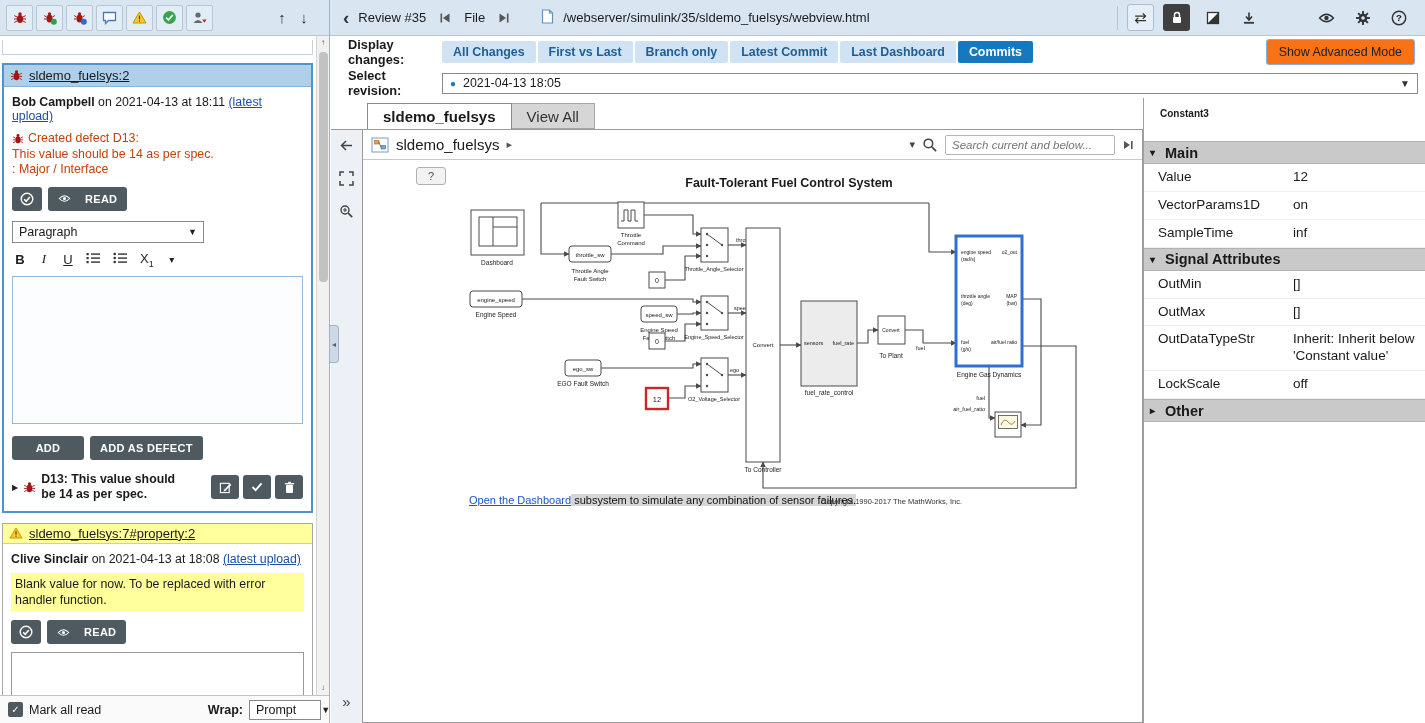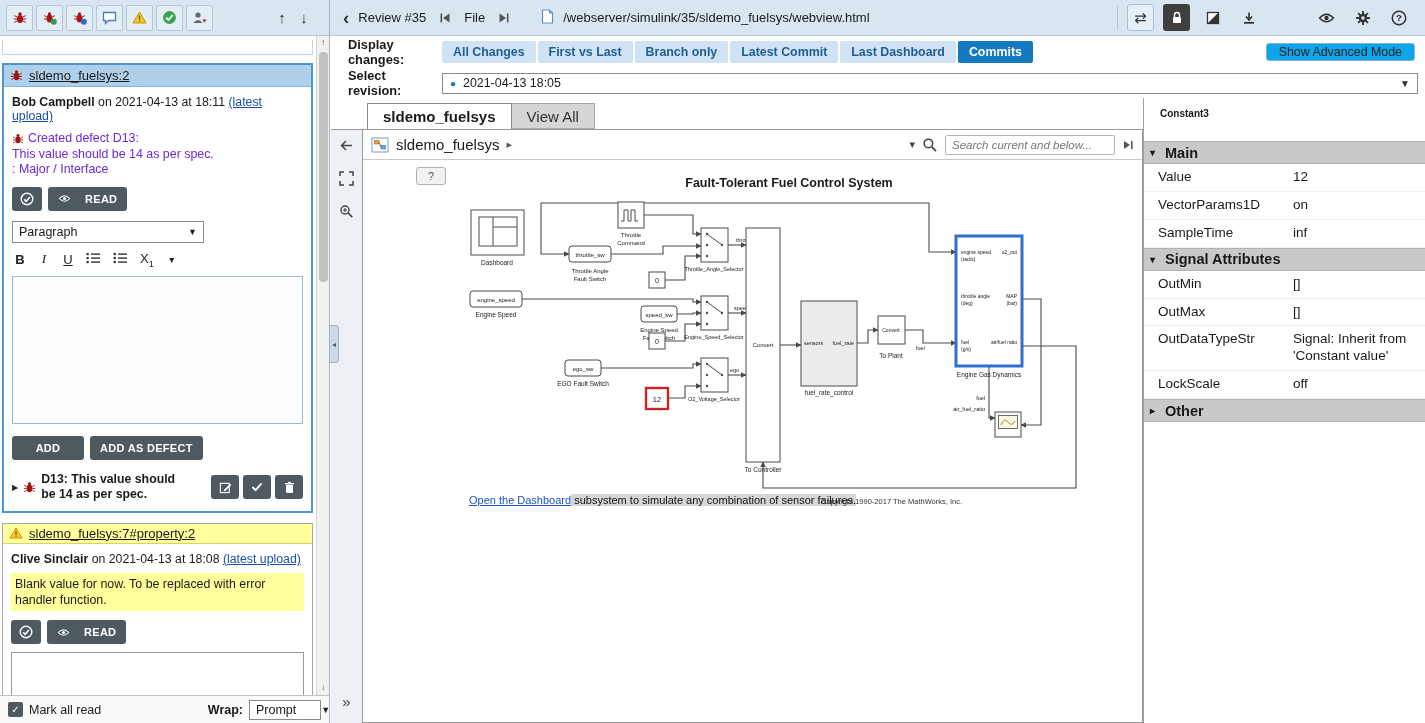--- a/index.html
+++ b/index.html
@@ -18,21 +18,21 @@
   .p1 { border:2px solid #4f94cd; }
   .p2 { border:1px solid #a8a8a8; }
   .p-head { height:22px; display:flex; align-items:center; gap:6px; padding:0 6px; font-size:13px; }
   .p-head.blue { background:#aed0ea; border-bottom:1px solid #86b4d9; }
   .p-head.yellow { background:#ffff9c; border-bottom:1px solid #d6d66a; height:20px; }
   .p-link { color:#1a1a1a; text-decoration:underline; cursor:pointer; }
   .p-body { padding:8px; }
   .byline { font-size:12.3px; }
   .byline b { font-weight:bold; }
   .lnk { color:#1b4fa5; text-decoration:underline; cursor:pointer; }
-  .defect-note { color:#6d28d9; font-size:12.4px; margin-top:8px; line-height:1.25; }
+  .defect-note { color:#c2410c; font-size:12.4px; margin-top:8px; line-height:1.25; }
   .btnrow { display:flex; align-items:center; gap:6px; margin-top:9px; }
   .dkbtn { background:#4e5a5f; color:#fff; border:none; border-radius:3px; height:24px; display:flex; align-items:center; justify-content:center; gap:14px; font-size:11px; font-weight:bold; padding:0 10px; cursor:pointer; font-family:inherit; letter-spacing:.3px; }
   .dkbtn.sq { width:30px; padding:0; }
   .fake-select { border:1px solid #8a8a8a; background:#fff; height:22px; display:flex; align-items:center; padding:0 6px; font-size:12.5px; cursor:pointer;gap:25px; }
   .fake-select .car { margin-left:auto; font-size:9px; color:#222; }
   .fmtbar { display:flex; align-items:center; gap:12px; margin-top:8px; padding:0 2px; }
   .fmt { font-size:13px; color:#222; cursor:pointer; min-width:12px; text-align:center; }
   textarea { width:100%; resize:none; font-family:inherit; font-size:12.5px; padding:4px; }
   .ta-big { height:148px; border:1px solid #9cb8d8; background:#fcfdff; margin-top:8px; }
   .ta-sm { height:56px; border:1px solid #9a9a9a; background:#fff; margin-top:8px; }
@@ -51,21 +51,21 @@
   .backchev { font-size:19px; font-weight:bold; color:#333; line-height:1; cursor:pointer; }
   .hbtn { width:27px; height:27px; display:flex; align-items:center; justify-content:center; border-radius:3px; cursor:pointer; }
   .hbtn.boxed { border:1px solid #a9bed2; background:#e6eff7; }
   .hbtn.dark { background:#3f3f3f; }
   .vsep { width:1px; height:24px; background:#b3c4d4; }
 
   .row2 { height:32px; background:#fff; display:flex; align-items:center; padding-left:18px; }
   .row2 .lab { font-weight:bold; width:94px; font-size:12.8px; }
   .seg { height:22px; padding:0 11px; display:flex; align-items:center; background:#cfe3f4; color:#1f5d93; font-weight:bold; font-size:12.4px; margin-right:2px; border-radius:2px; cursor:pointer; }
   .seg.active { background:#1579c0; color:#fff; }
-  .adv-btn { margin-left:auto; margin-right:10px; height:18px; padding:0 12px; border:1px solid #85b1d8; background:#0ea5e9; border-radius:3px; font-size:12.4px; color:#222; display:flex; align-items:center; cursor:pointer; }
+  .adv-btn { margin-left:auto; margin-right:10px; height:26px; padding:0 12px; border:1px solid #85b1d8; background:#f97316; border-radius:3px; font-size:12.4px; color:#222; display:flex; align-items:center; cursor:pointer; }
 
   .row3 { height:30px; background:#fff; display:flex; align-items:center; padding-left:18px; }
   .row3 .lab { font-weight:bold; width:94px; font-size:12.8px; }
   .rev-select { flex:1; margin-right:7px; height:21px; border:1px solid #8a8a8a; background:#fff; display:flex; align-items:center; padding:0 7px; gap:7px; font-size:12.4px; cursor:pointer; }
   .rev-select .dot { color:#1579c0; font-size:10px; }
   .rev-select .car { margin-left:auto; font-size:10px; color:#333; }
 
   .content { position:absolute; left:0; top:98px; right:0; bottom:0; background:#fff;padding-left:40px; }
   .tabs { position:absolute; left:37px; top:5px; height:26px; display:flex; }
   .tab { height:26px; padding:0 15px; display:flex; align-items:center; font-size:15px; cursor:pointer; }
@@ -728,21 +728,21 @@
         <div class="prow">
           <span class="pl">OutMin</span>
           <span class="pv">[]</span>
         </div>
         <div class="prow">
           <span class="pl">OutMax</span>
           <span class="pv">[]</span>
         </div>
         <div class="prow">
           <span class="pl">OutDataTypeStr</span>
-          <span class="pv">Signal: Inherit from 'Constant value'</span>
+          <span class="pv">Inherit: Inherit below 'Constant value'</span>
         </div>
         <div class="prow">
           <span class="pl">LockScale</span>
           <span class="pv">off</span>
         </div>
 
         <div class="psec">
           <span class="car">▸</span>
           <span>Other</span>
         </div>

